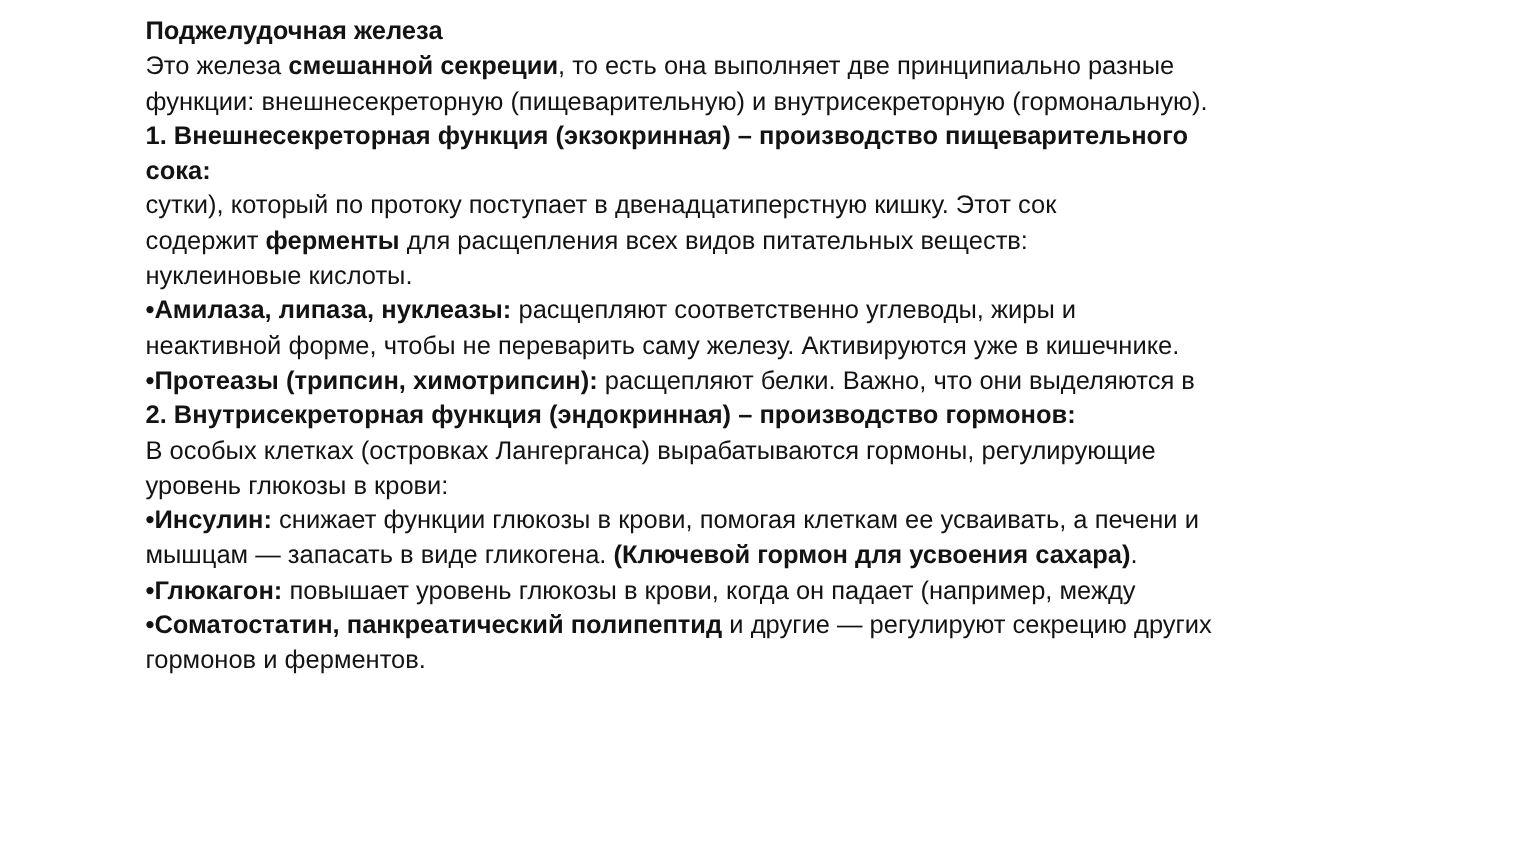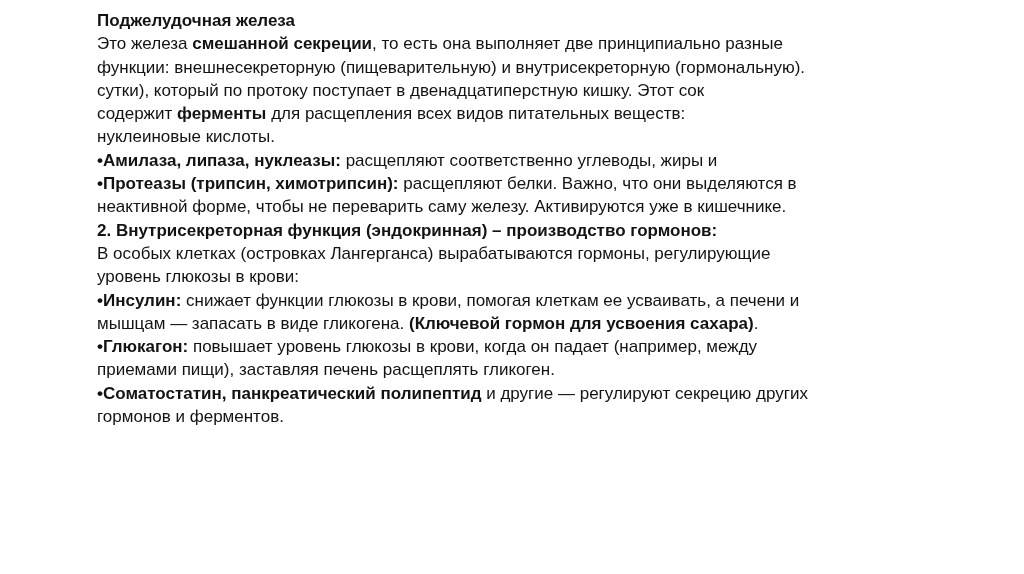--- a/index.html
+++ b/index.html
@@ -40,29 +40,30 @@
   }
 </style>
 </head>
 <body>
 
 <div class="slide">
   <div class="text-block">
       <div class="line"><span class="b">Поджелудочная железа</span></div>
       <div class="line"><span>Это железа </span><span class="b">смешанной секреции</span><span>, то есть она выполняет две принципиально разные</span></div>
       <div class="line"><span>функции: внешнесекреторную (пищеварительную) и внутрисекреторную (гормональную).</span></div>
+      <div class="line"><span class="b">1. Внешнесекреторная функция (экзокринная) – производство пищеварительного</span></div>
+      <div class="line"><span class="b">сока:</span></div>
       <div class="line"><span>сутки), который по протоку поступает в двенадцатиперстную кишку. Этот сок</span></div>
       <div class="line"><span>содержит </span><span class="b">ферменты</span><span> для расщепления всех видов питательных веществ:</span></div>
       <div class="line"><span>нуклеиновые кислоты.</span></div>
       <div class="line"><span class="b">•Амилаза, липаза, нуклеазы:</span><span> расщепляют соответственно углеводы, жиры и</span></div>
+      <div class="line"><span>неактивной форме, чтобы не переварить саму железу. Активируются уже в кишечнике.</span></div>
       <div class="line"><span class="b">•Протеазы (трипсин, химотрипсин):</span><span> расщепляют белки. Важно, что они выделяются в</span></div>
-      <div class="line"><span>неактивной форме, чтобы не переварить саму железу. Активируются уже в кишечнике.</span></div>
       <div class="line"><span class="b">2. Внутрисекреторная функция (эндокринная) – производство гормонов:</span></div>
       <div class="line"><span>В особых клетках (островках Лангерганса) вырабатываются гормоны, регулирующие</span></div>
       <div class="line"><span>уровень глюкозы в крови:</span></div>
       <div class="line"><span class="b">•Инсулин:</span><span> снижает функции глюкозы в крови, помогая клеткам ее усваивать, а печени и</span></div>
       <div class="line"><span>мышцам — запасать в виде гликогена. </span><span class="b">(Ключевой гормон для усвоения сахара)</span><span>.</span></div>
       <div class="line"><span class="b">•Глюкагон:</span><span> повышает уровень глюкозы в крови, когда он падает (например, между</span></div>
-      <div class="line"><span>приемами пищи), заставляя печень расщеплять гликоген.</span></div>
       <div class="line"><span class="b">•Соматостатин, панкреатический полипептид</span><span> и другие — регулируют секрецию других</span></div>
       <div class="line"><span>гормонов и ферментов.</span></div>
     </div>
 </div>
 
 </body></html>

